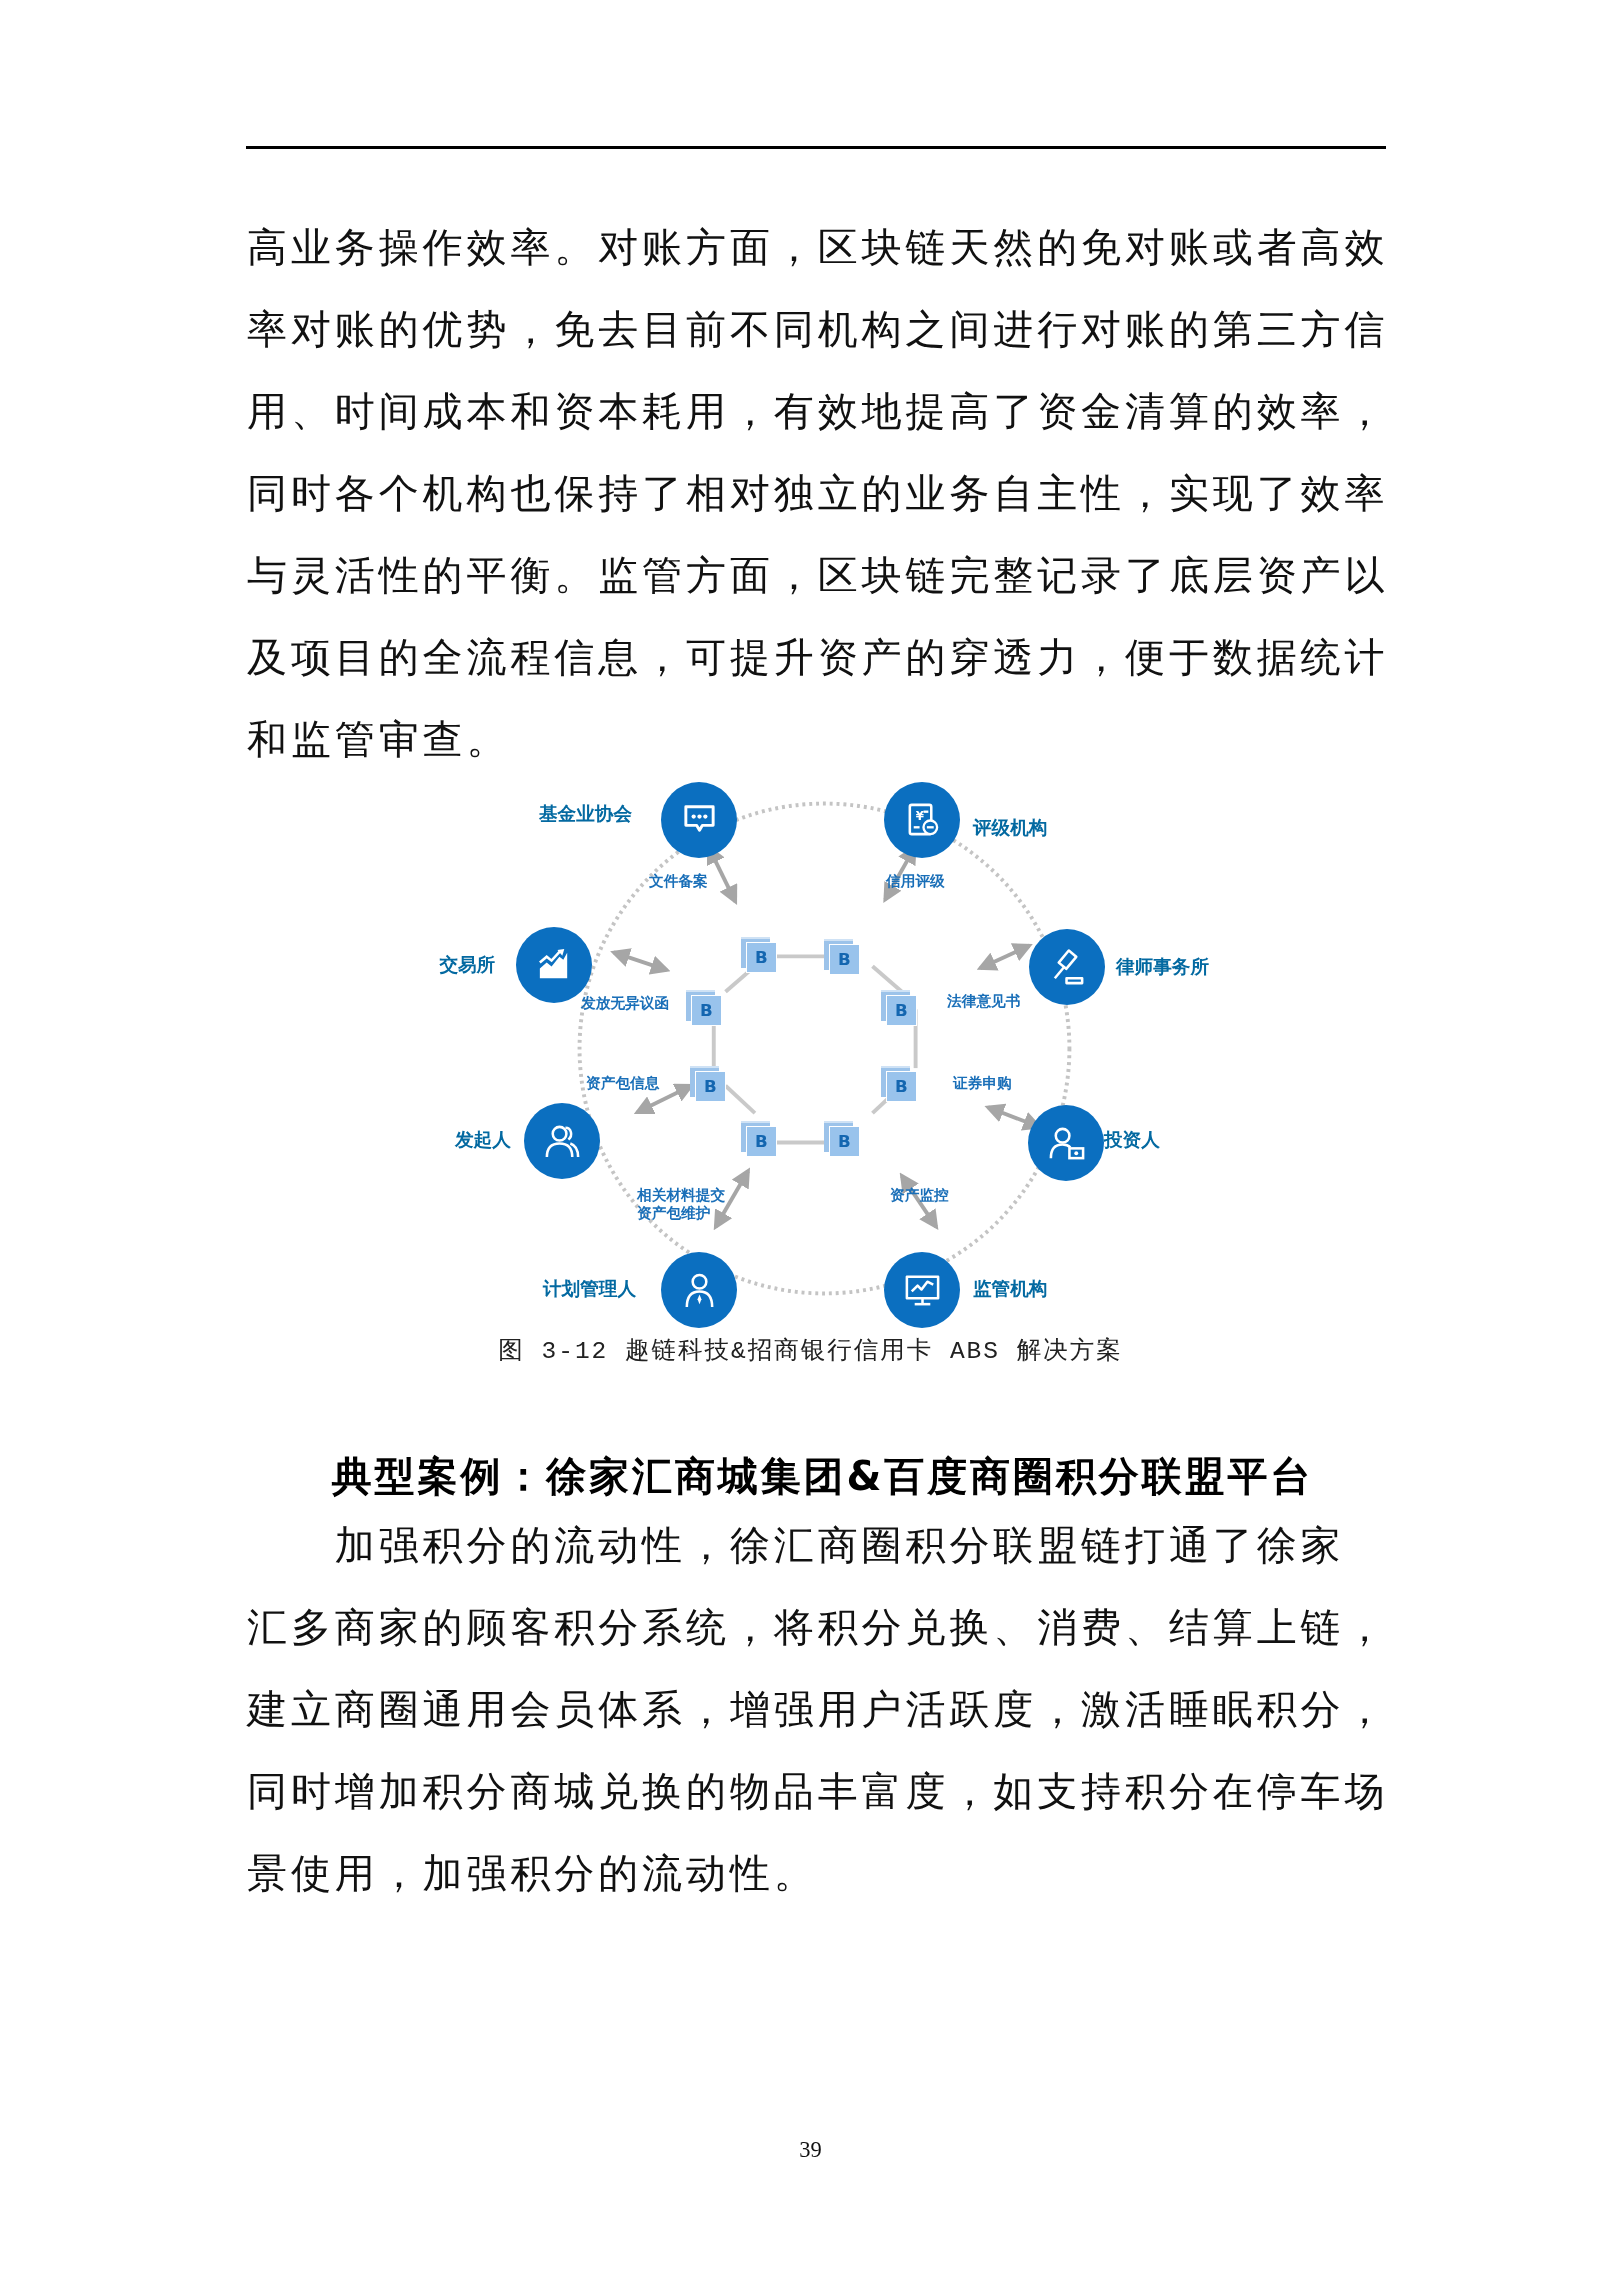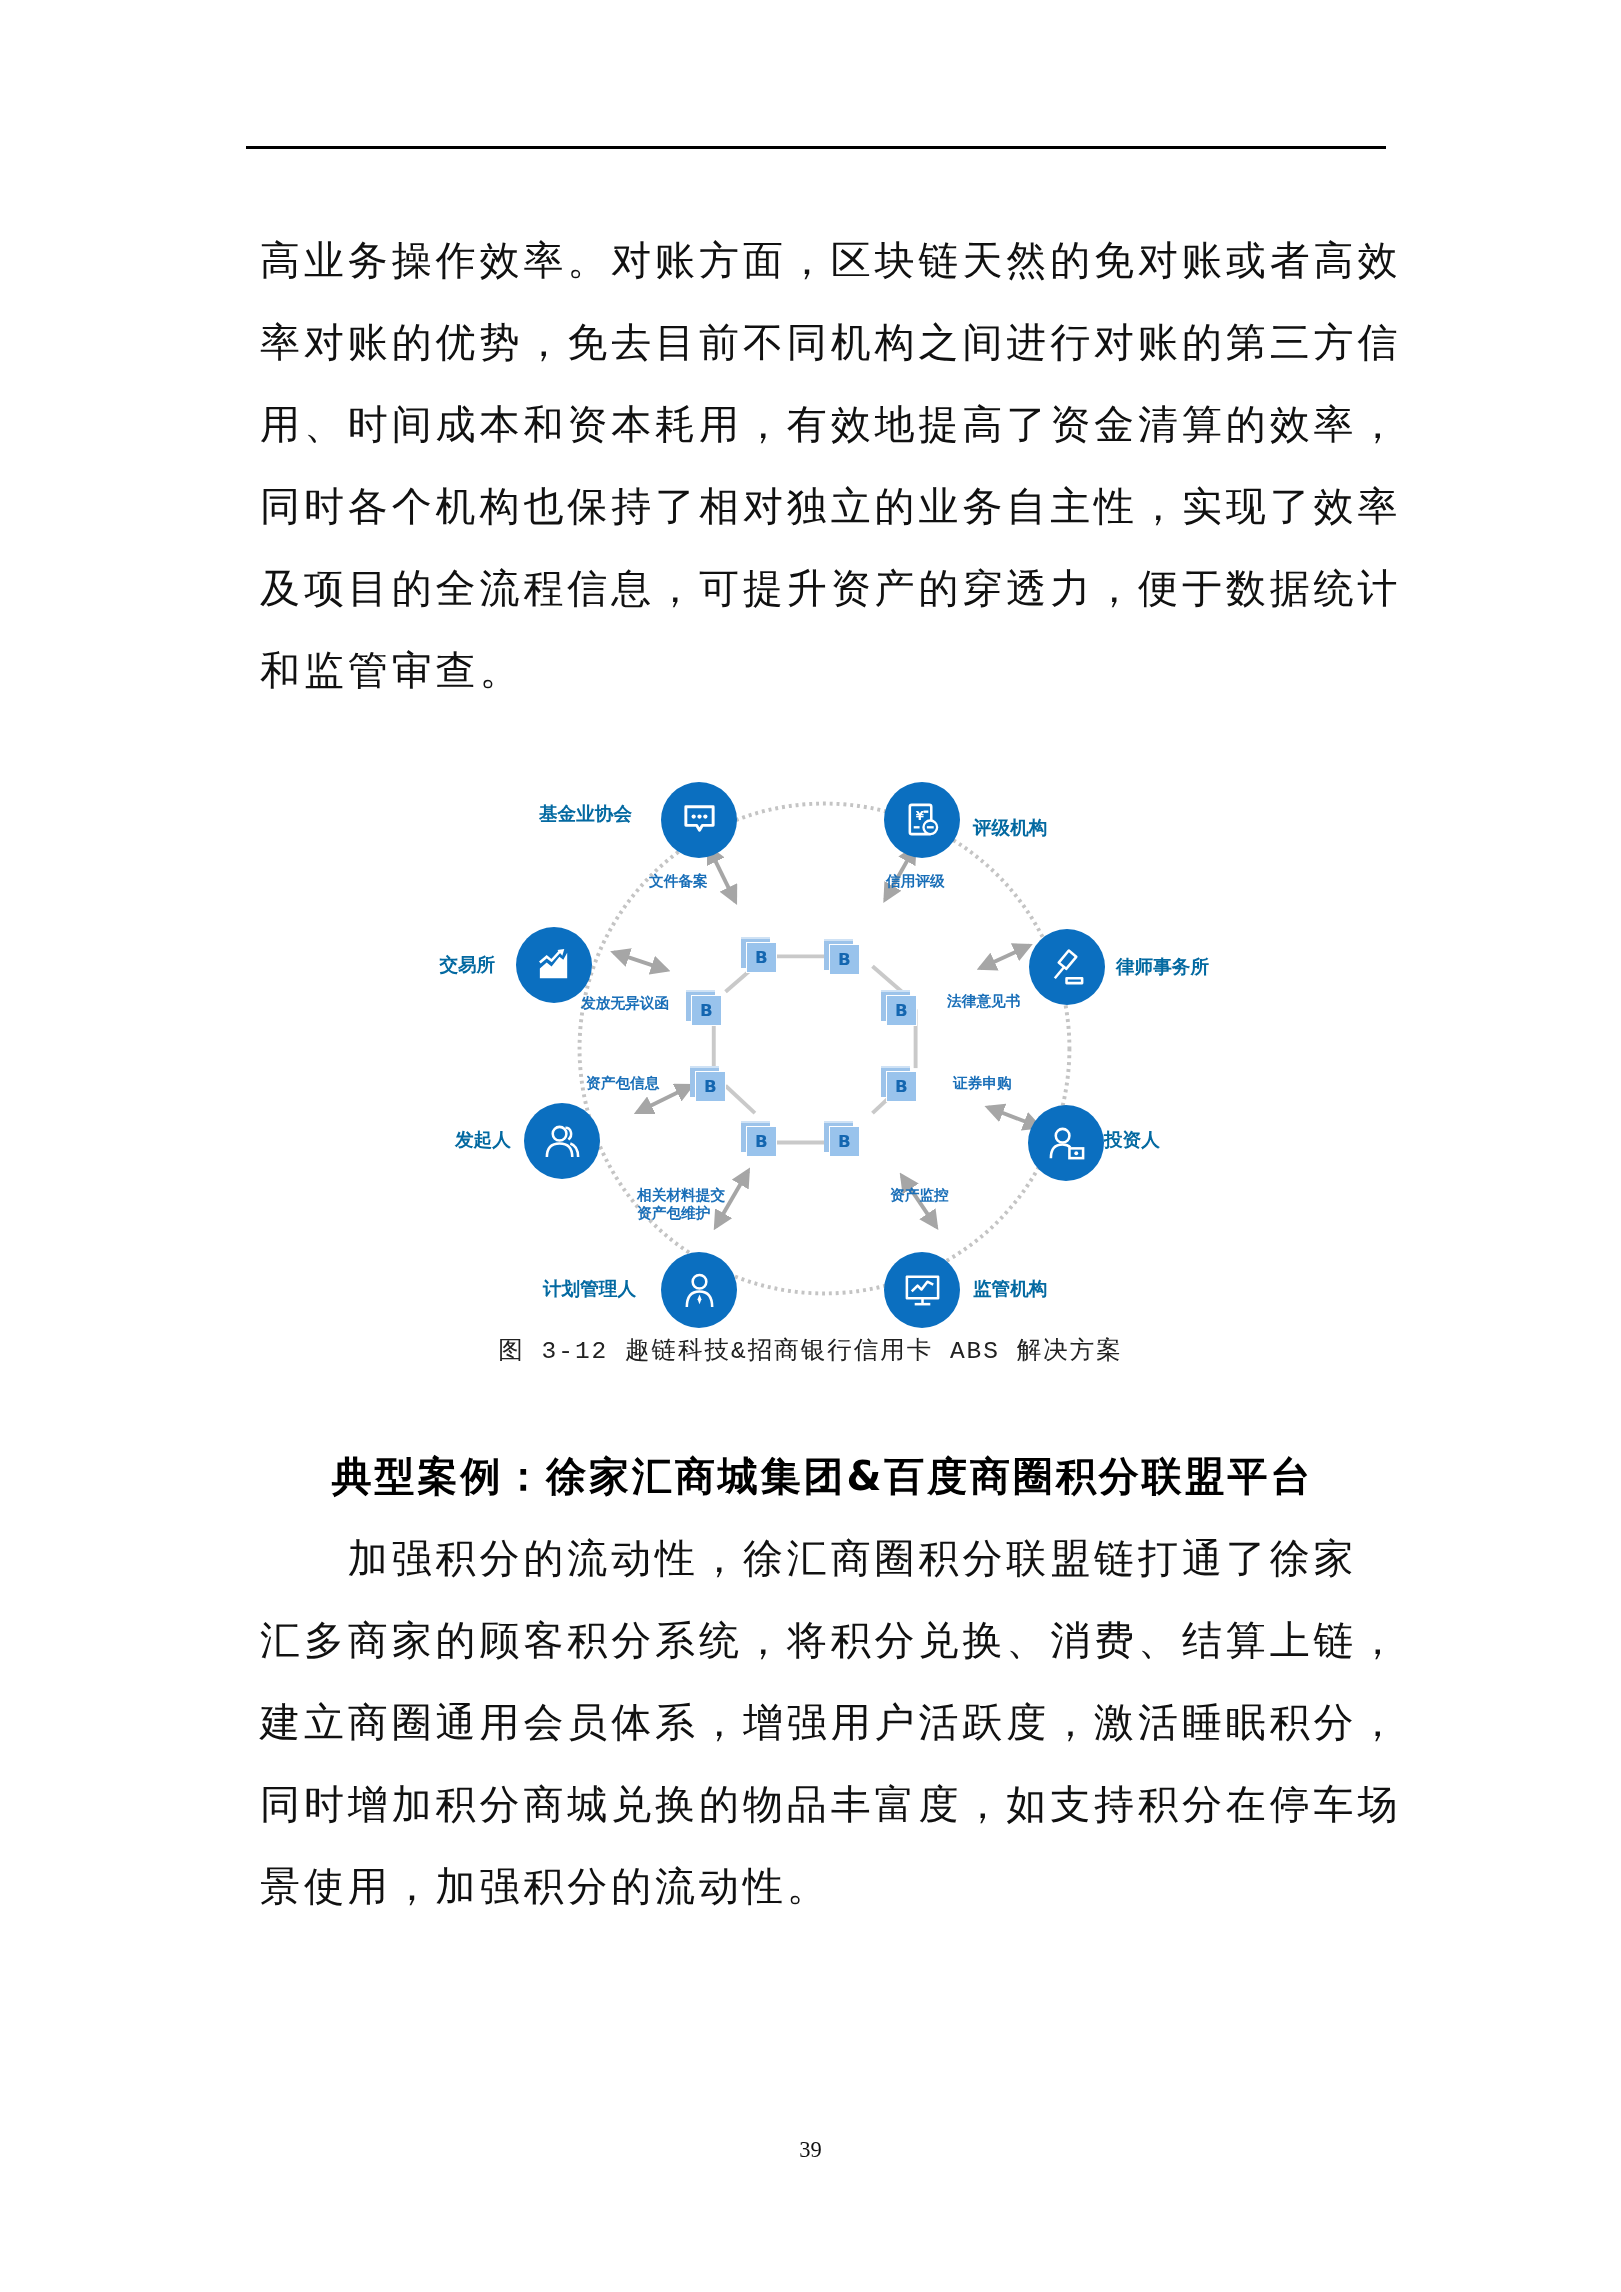--- a/index.html
+++ b/index.html
@@ -23,21 +23,21 @@
       height: 2.9px;
       background: #000000;
     }
     .body-text {
       position: absolute;
       left: 247px;
       width: 1139px;
       font-size: 40px;
       line-height: 82px;
       letter-spacing: 3.9px;
-      margin: 13px;
+      margin: 0;
       text-align: justify;
       text-align-last: left;
       color: #111111;
     }
     .body-text .line {
       display: block;
       white-space: nowrap;
       height: 82px;
     }
     .para-1 { top: 206px; }
@@ -147,20 +147,21 @@
 </head>
 <body>
 
 <div class="header-rule"></div>
 
 <div class="body-text para-1">
   <span class="line">高业务操作效率。对账方面，区块链天然的免对账或者高效</span>
   <span class="line">率对账的优势，免去目前不同机构之间进行对账的第三方信</span>
   <span class="line">用、时间成本和资本耗用，有效地提高了资金清算的效率，</span>
   <span class="line">同时各个机构也保持了相对独立的业务自主性，实现了效率</span>
+  <span class="line">与灵活性的平衡。监管方面，区块链完整记录了底层资产以</span>
   <span class="line">及项目的全流程信息，可提升资产的穿透力，便于数据统计</span>
   <span class="line">和监管审查。</span>
 </div>
 
 <div class="figure">
   <svg width="823" height="549" viewBox="0 0 840 560">
     <defs>
       <marker id="ah" viewBox="0 0 10 10" refX="8" refY="5" markerWidth="5" markerHeight="5" orient="auto-start-reverse">
         <path d="M0,0 L10,5 L0,10 z" fill="#a6a6a6"></path>
       </marker>

